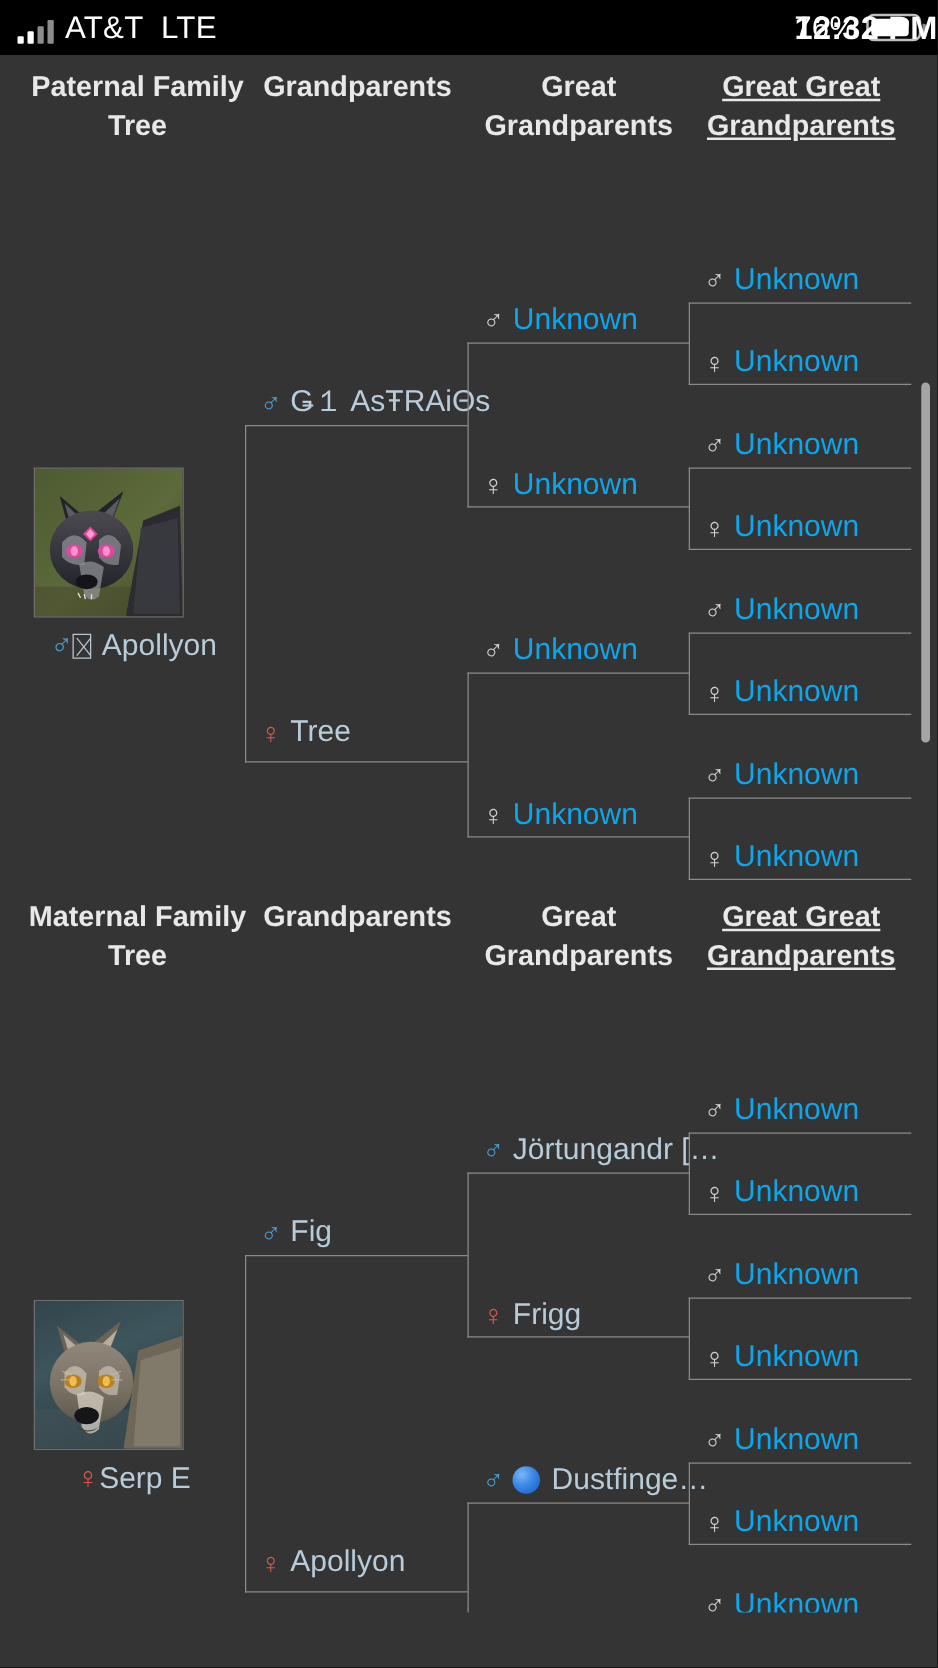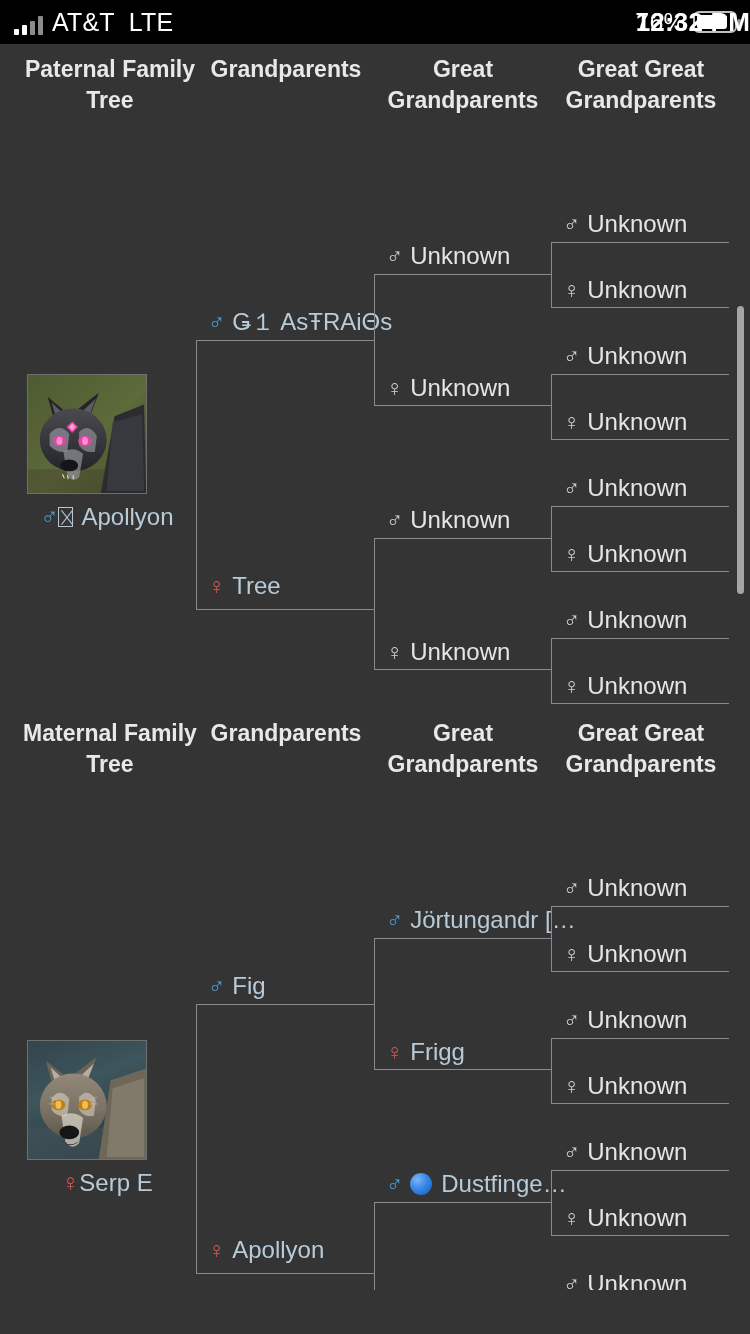--- a/index.html
+++ b/index.html
@@ -62,21 +62,21 @@
   .headers { position:relative; height:78px; }
   .col-head {
     position:absolute; top:10px;
     text-align:center;
     color:#e8e8e8; font-weight:bold; font-size:23px;
     line-height:31px;
   }
   .ch0 { left:10px;  width:200px; }
   .ch1 { left:196px; width:180px; }
   .ch2 { left:378px; width:170px; }
-  .ch3 { left:552px; width:178px; }
+  .ch3 { left:552px; width:178px;text-decoration:underline; }
 
   .grid { position:relative; }
 
   
   .bx {
     position:absolute;
     border-top:1px solid #8a8a8a;
     border-left:1px solid #8a8a8a;
     border-bottom:1px solid #8a8a8a;
   }
@@ -89,21 +89,21 @@
     display:flex; align-items:center;
   }
   .node .sym { font-size:23px; margin-right:7px; }
   .node .nm  { font-size:24px; }
 
   .m-sym { color:#4a9fd4; }
   .f-sym { color:#d65a4e; }
   .u-sym { color:#d2d2d2; }
 
   .named .nm   { color:#b8cbd9; }
-  .unknown .nm { color:#e5e5e5; }
+  .unknown .nm { color:#0ea5e9; }
   .blue-ball {
     width:22px; height:22px; border-radius:50%;
     background:radial-gradient(circle at 34% 30%, #7fb6f5 0%, #3b8ae8 42%, #1558c4 100%);
     margin-right:9px; flex:0 0 auto;
   }
   .tofu {
     display:inline-block; width:15px; height:20px;
     border:1.5px solid #b9c6d1; margin-right:8px;
     position:relative; flex:0 0 auto;
   }

